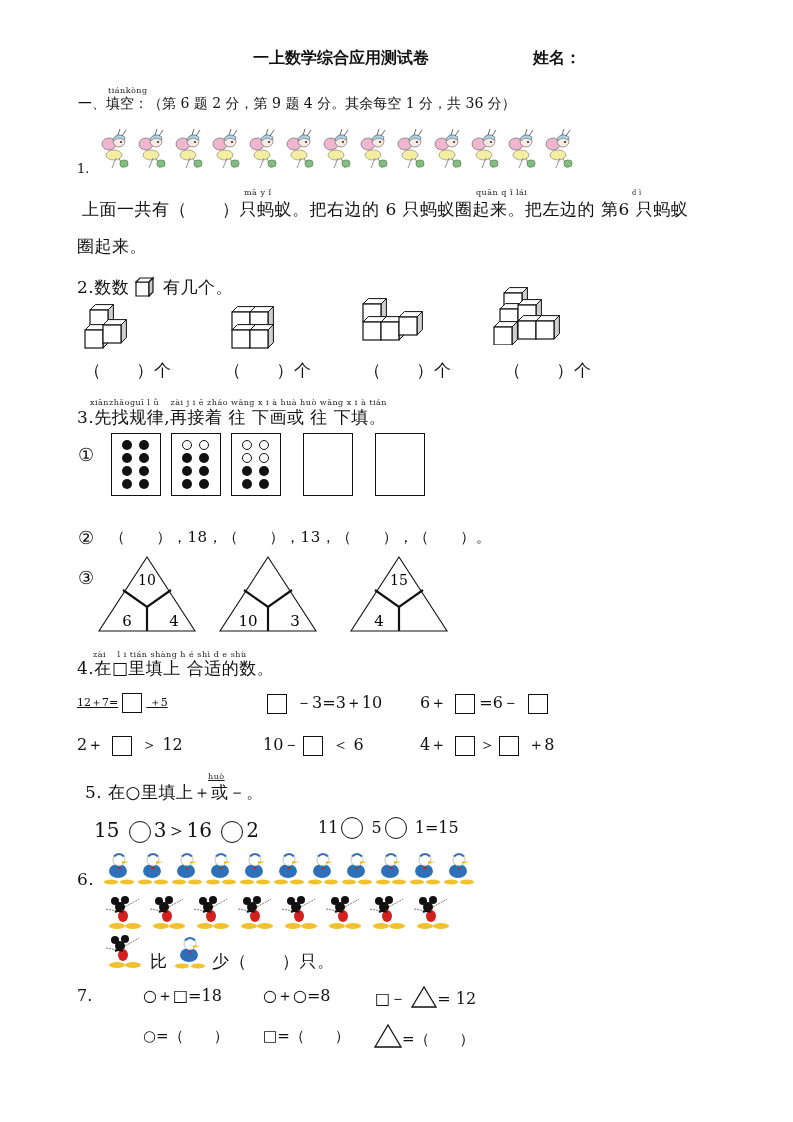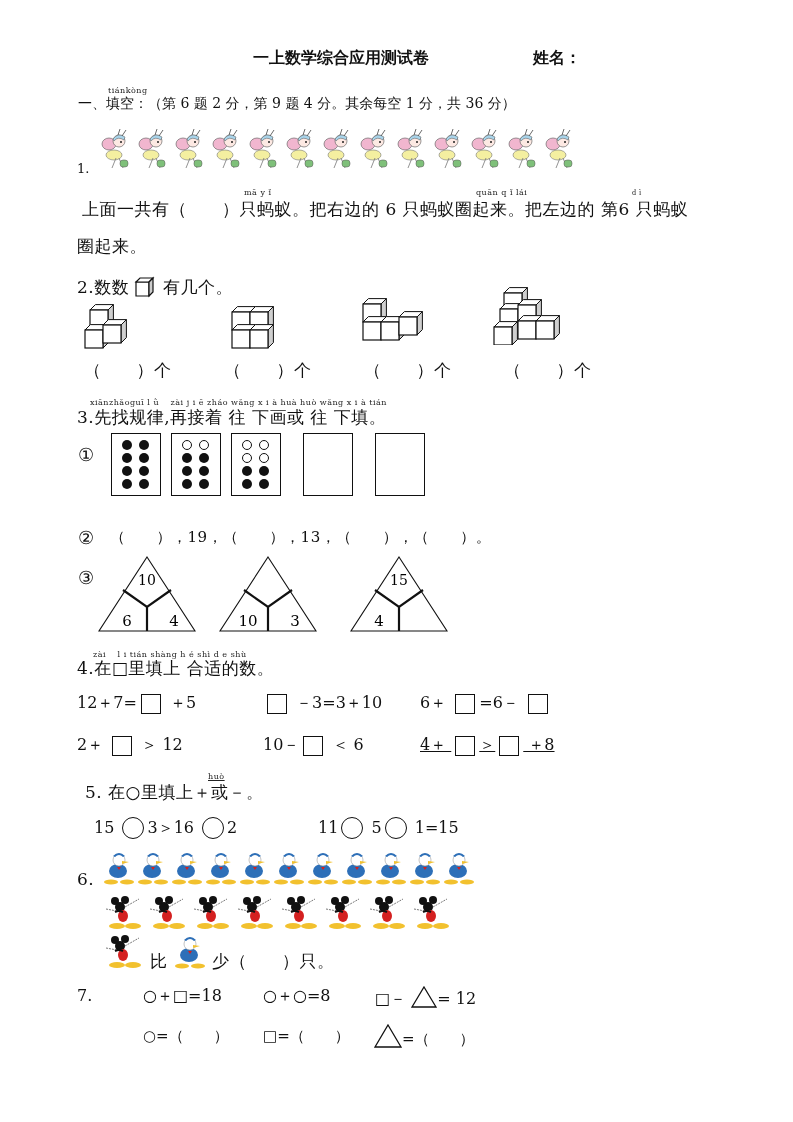--- a/index.html
+++ b/index.html
@@ -302,21 +302,21 @@
         <circle cx="15" cy="37" r="5" fill="#111"></circle>
         <circle cx="32" cy="37" r="5" fill="#111"></circle>
         <circle cx="15" cy="50" r="5" fill="#111"></circle>
         <circle cx="32" cy="50" r="5" fill="#111"></circle>
       </svg></div>
     <div class="abs dotbox" style="left: 303px; top: 433px; width: 50px; height: 63px;"></div>
     <div class="abs dotbox" style="left: 375px; top: 433px; width: 50px; height: 63px;"></div>
   </div>
 
 <div class="abs big" style="left:78px;top:527px;font-size:18px;">②</div>
-<div class="abs big" style="left:110px;top:528px;font-size:15px;">（　　），19，（　　），13，（　　），（　　）。</div>
+<div class="abs big" style="left:110px;top:528px;font-size:15px;">（　　），18，（　　），13，（　　），（　　）。</div>
 
 <div class="abs big" style="left:78px;top:567px;font-size:18px;">③</div>
 <div id="triangles">
     <div class="abs" style="left: 98px; top: 556px; width: 98px; height: 76px;"><svg width="98" height="76">
     <polygon points="49,1 97,75 1,75" fill="#fff" stroke="#111" stroke-width="1.1"></polygon>
     <polyline points="25,34 49,51 73,34" fill="none" stroke="#111" stroke-width="2.2"></polyline>
     <line x1="49" y1="51" x2="49" y2="75" stroke="#111" stroke-width="2.2"></line>
     <text x="49" y="29" font-size="14" text-anchor="middle" font-family="DejaVu Serif, serif">10</text>
     <text x="29" y="70" font-size="15" text-anchor="middle" font-family="DejaVu Serif, serif">6</text>
     <text x="76" y="70" font-size="15" text-anchor="middle" font-family="DejaVu Serif, serif">4</text>
@@ -335,43 +335,43 @@
     <line x1="49" y1="51" x2="49" y2="75" stroke="#111" stroke-width="2.2"></line>
     <text x="49" y="29" font-size="14" text-anchor="middle" font-family="DejaVu Serif, serif">15</text>
     <text x="29" y="70" font-size="15" text-anchor="middle" font-family="DejaVu Serif, serif">4</text>
     <text x="76" y="70" font-size="15" text-anchor="middle" font-family="DejaVu Serif, serif"></text>
   </svg></div>
   </div>
 
 <div class="abs py" style="left:93px;top:649px;">zài　 l i tián shàng h é shì d e shù</div>
 <div class="abs big" style="left:77px;top:657px;">4.在□里填上 合适的数。</div>
 
-<div class="abs txt" style="left:77px;top:693px;font-size:16px;">
+<div class="abs txt" style="left:77px;top:693px;font-size:11px;text-decoration:underline;">
   <span>12＋7=</span><span class="sq"></span><span> ＋5</span>
 </div>
 <div class="abs txt" style="left:263px;top:693px;font-size:16px;">
   <span class="sq"></span><span> －3=3＋10</span>
 </div>
 <div class="abs txt" style="left:420px;top:693px;font-size:16px;">
   <span>6＋ </span><span class="sq"></span><span>=6－ </span><span class="sq"></span>
 </div>
 
 <div class="abs txt" style="left:77px;top:735px;font-size:16px;">
   <span>2＋ </span><span class="sq"></span><span> ＞ 12</span>
 </div>
 <div class="abs txt" style="left:263px;top:735px;font-size:16px;">
   <span>10－</span><span class="sq"></span><span> ＜ 6</span>
 </div>
-<div class="abs txt" style="left:420px;top:735px;font-size:16px;text-decoration:underline;">
+<div class="abs txt" style="left:420px;top:735px;font-size:16px;">
   <span>4＋ </span><span class="sq"></span><span>＞</span><span class="sq"></span><span> ＋8</span>
 </div>
 
 <div class="abs py" style="left:208px;top:772px;text-decoration:underline;">huò</div>
 <div class="abs big" style="left:77px;top:781px;margin-left:8px;">5. 在○里填上＋或－。</div>
-<div class="abs txt" style="left:94px;top:817px;font-size:16px;">
+<div class="abs txt" style="left:94px;top:817px;font-size:20px;">
   <span>15 </span><span class="circ"></span><span>3＞16 </span><span class="circ"></span><span>2</span>
 </div>
 <div class="abs txt" style="left:318px;top:817px;font-size:16px;">
   <span>11</span><span class="circ"></span><span> 5</span><span class="circ"></span><span> 1=15</span>
 </div>
 
 <div class="abs big" style="left:77px;top:869px;">6.</div>
 <div class="abs fig-row" id="donalds" style="left:103px;top:850px;gap:2px;">
     <span><svg width="32" height="36" viewBox="0 0 32 36">
 <ellipse cx="15" cy="21" rx="9" ry="7" fill="#2d6fb8"></ellipse>

